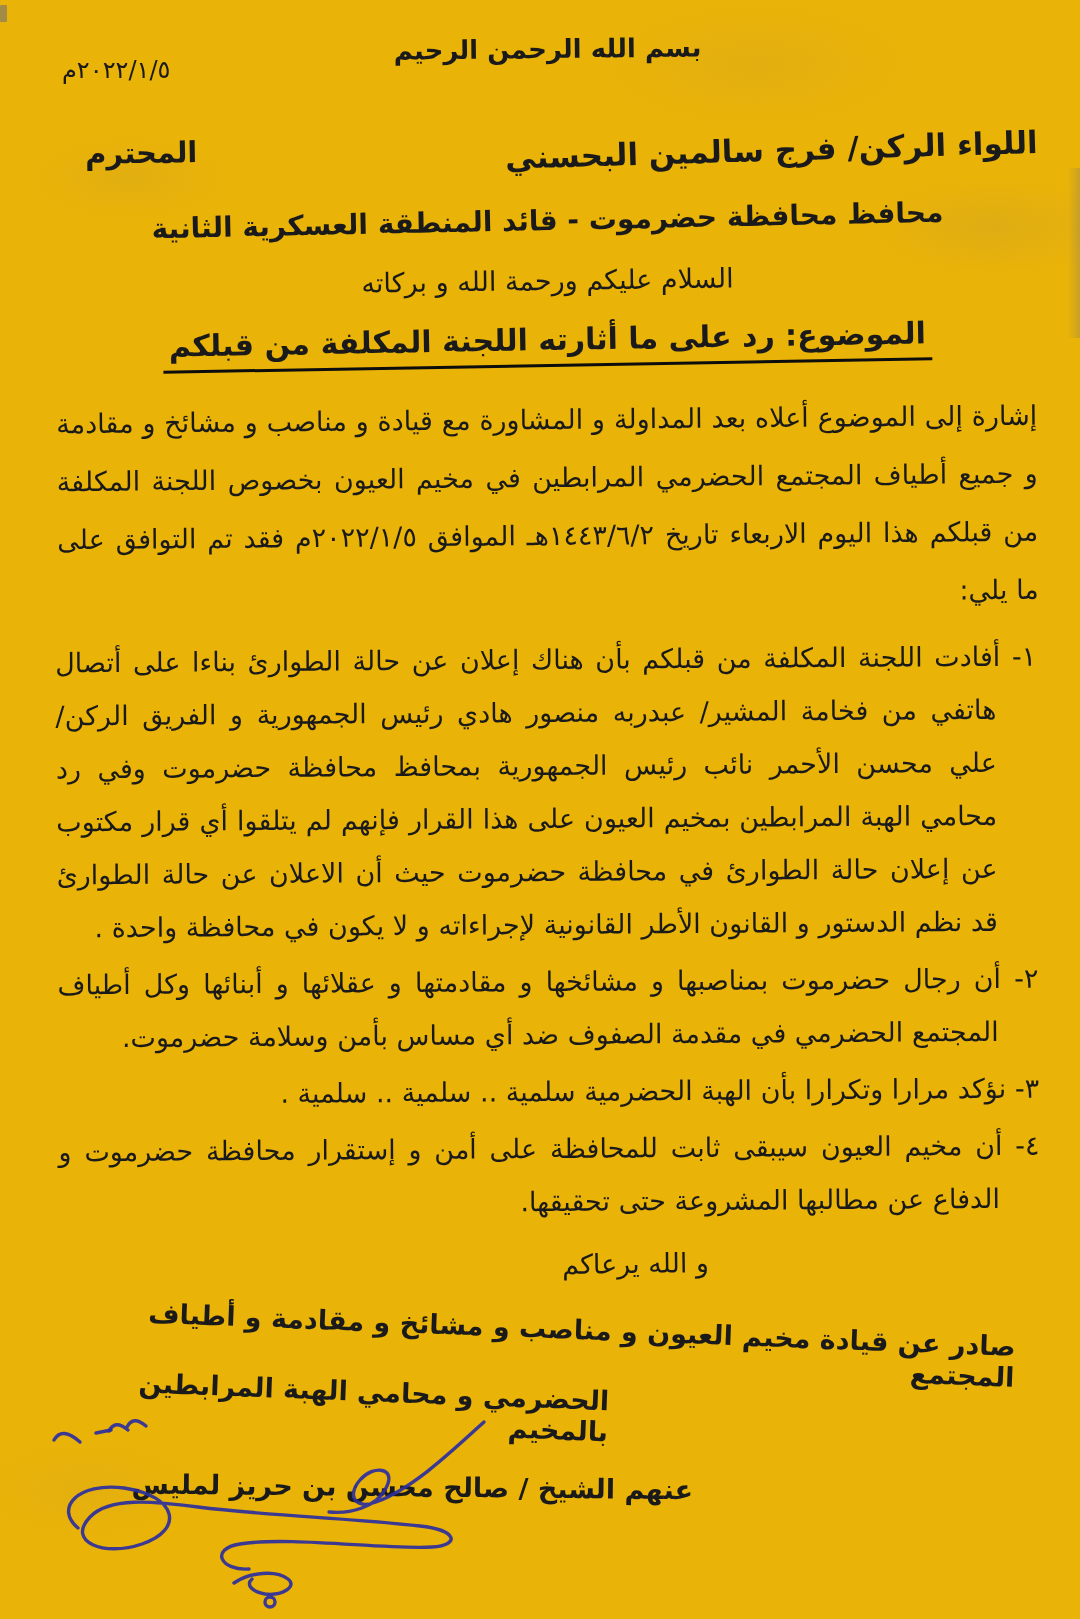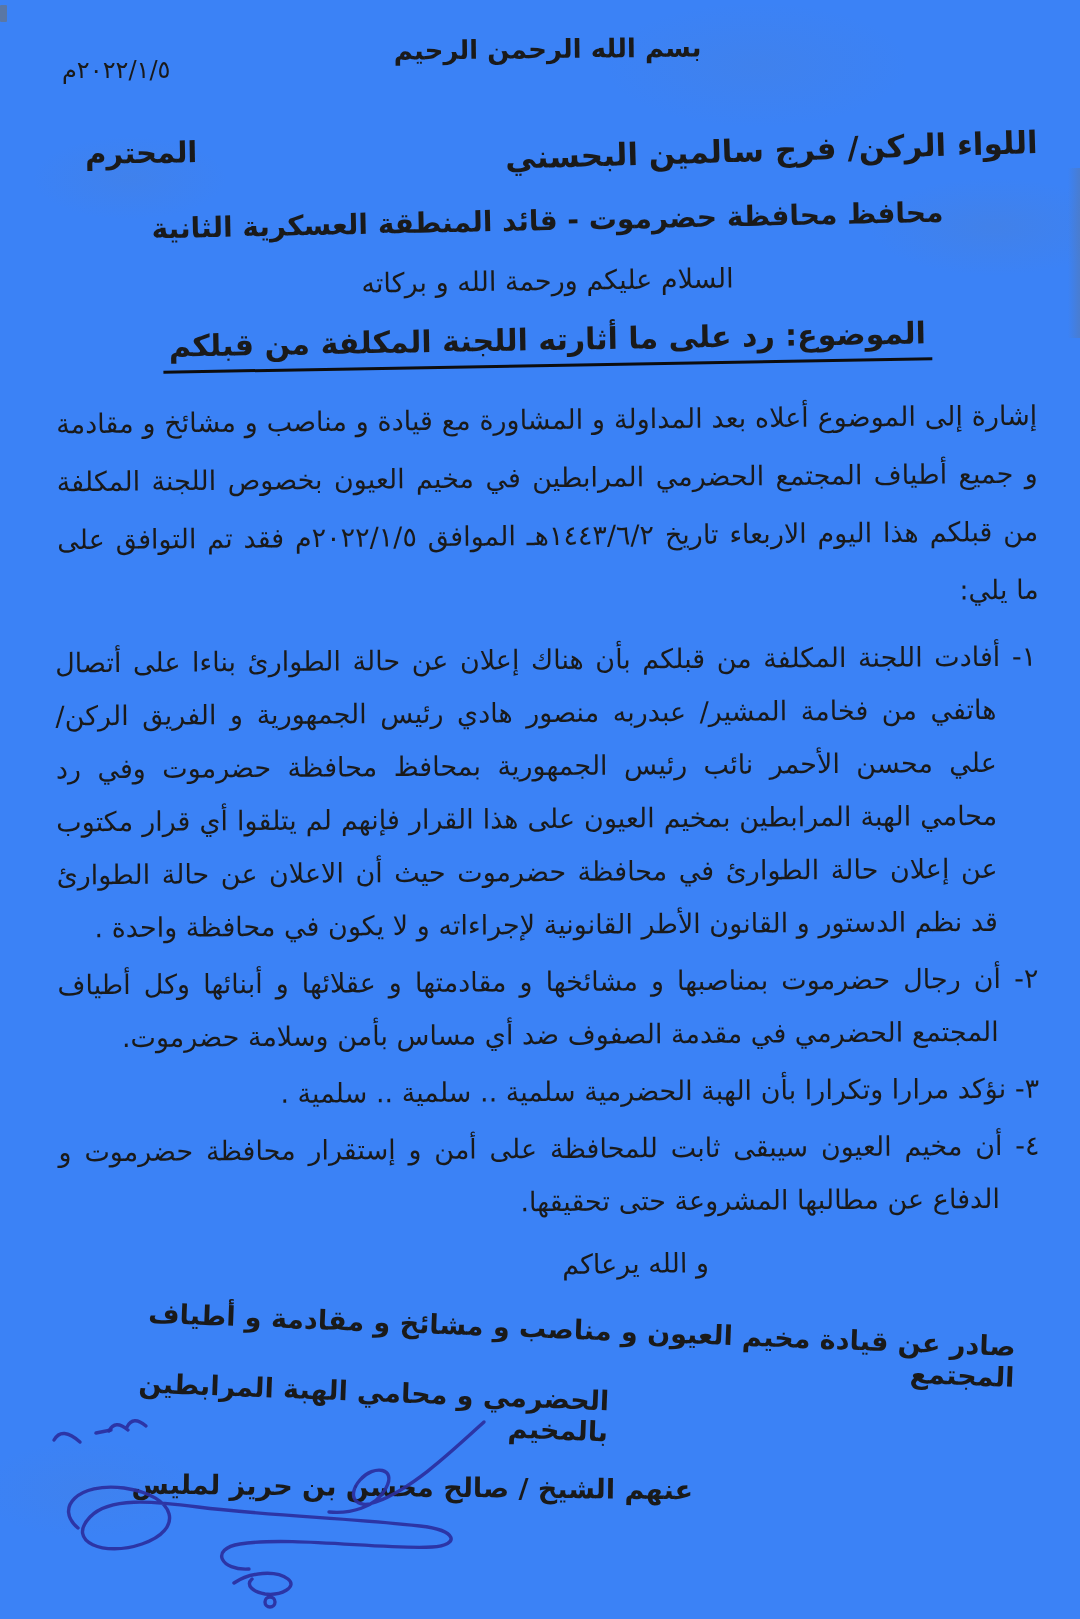--- a/index.html
+++ b/index.html
@@ -1,20 +1,20 @@
 <!DOCTYPE html>
 <html lang="ar"><head>
 <meta charset="utf-8">
 <style>
   html,body{margin:0;padding:0;background:#e8e8e8;}
   .page{
     position:relative;
     width:1080px;height:1619px;
     margin:0 auto;
-    background:#3b82f6;
+    background:#eab308;
     overflow:hidden;
     font-family:"DejaVu Sans", sans-serif;
     color:#1a1a1a;
     direction:rtl;
   }
   .content{position:relative;padding:26px 42px 0 57px;}
 
   .basmala{
     text-align:center;font-size:26px;font-weight:bold;
     transform:rotate(-0.6deg);margin-top:8px;

